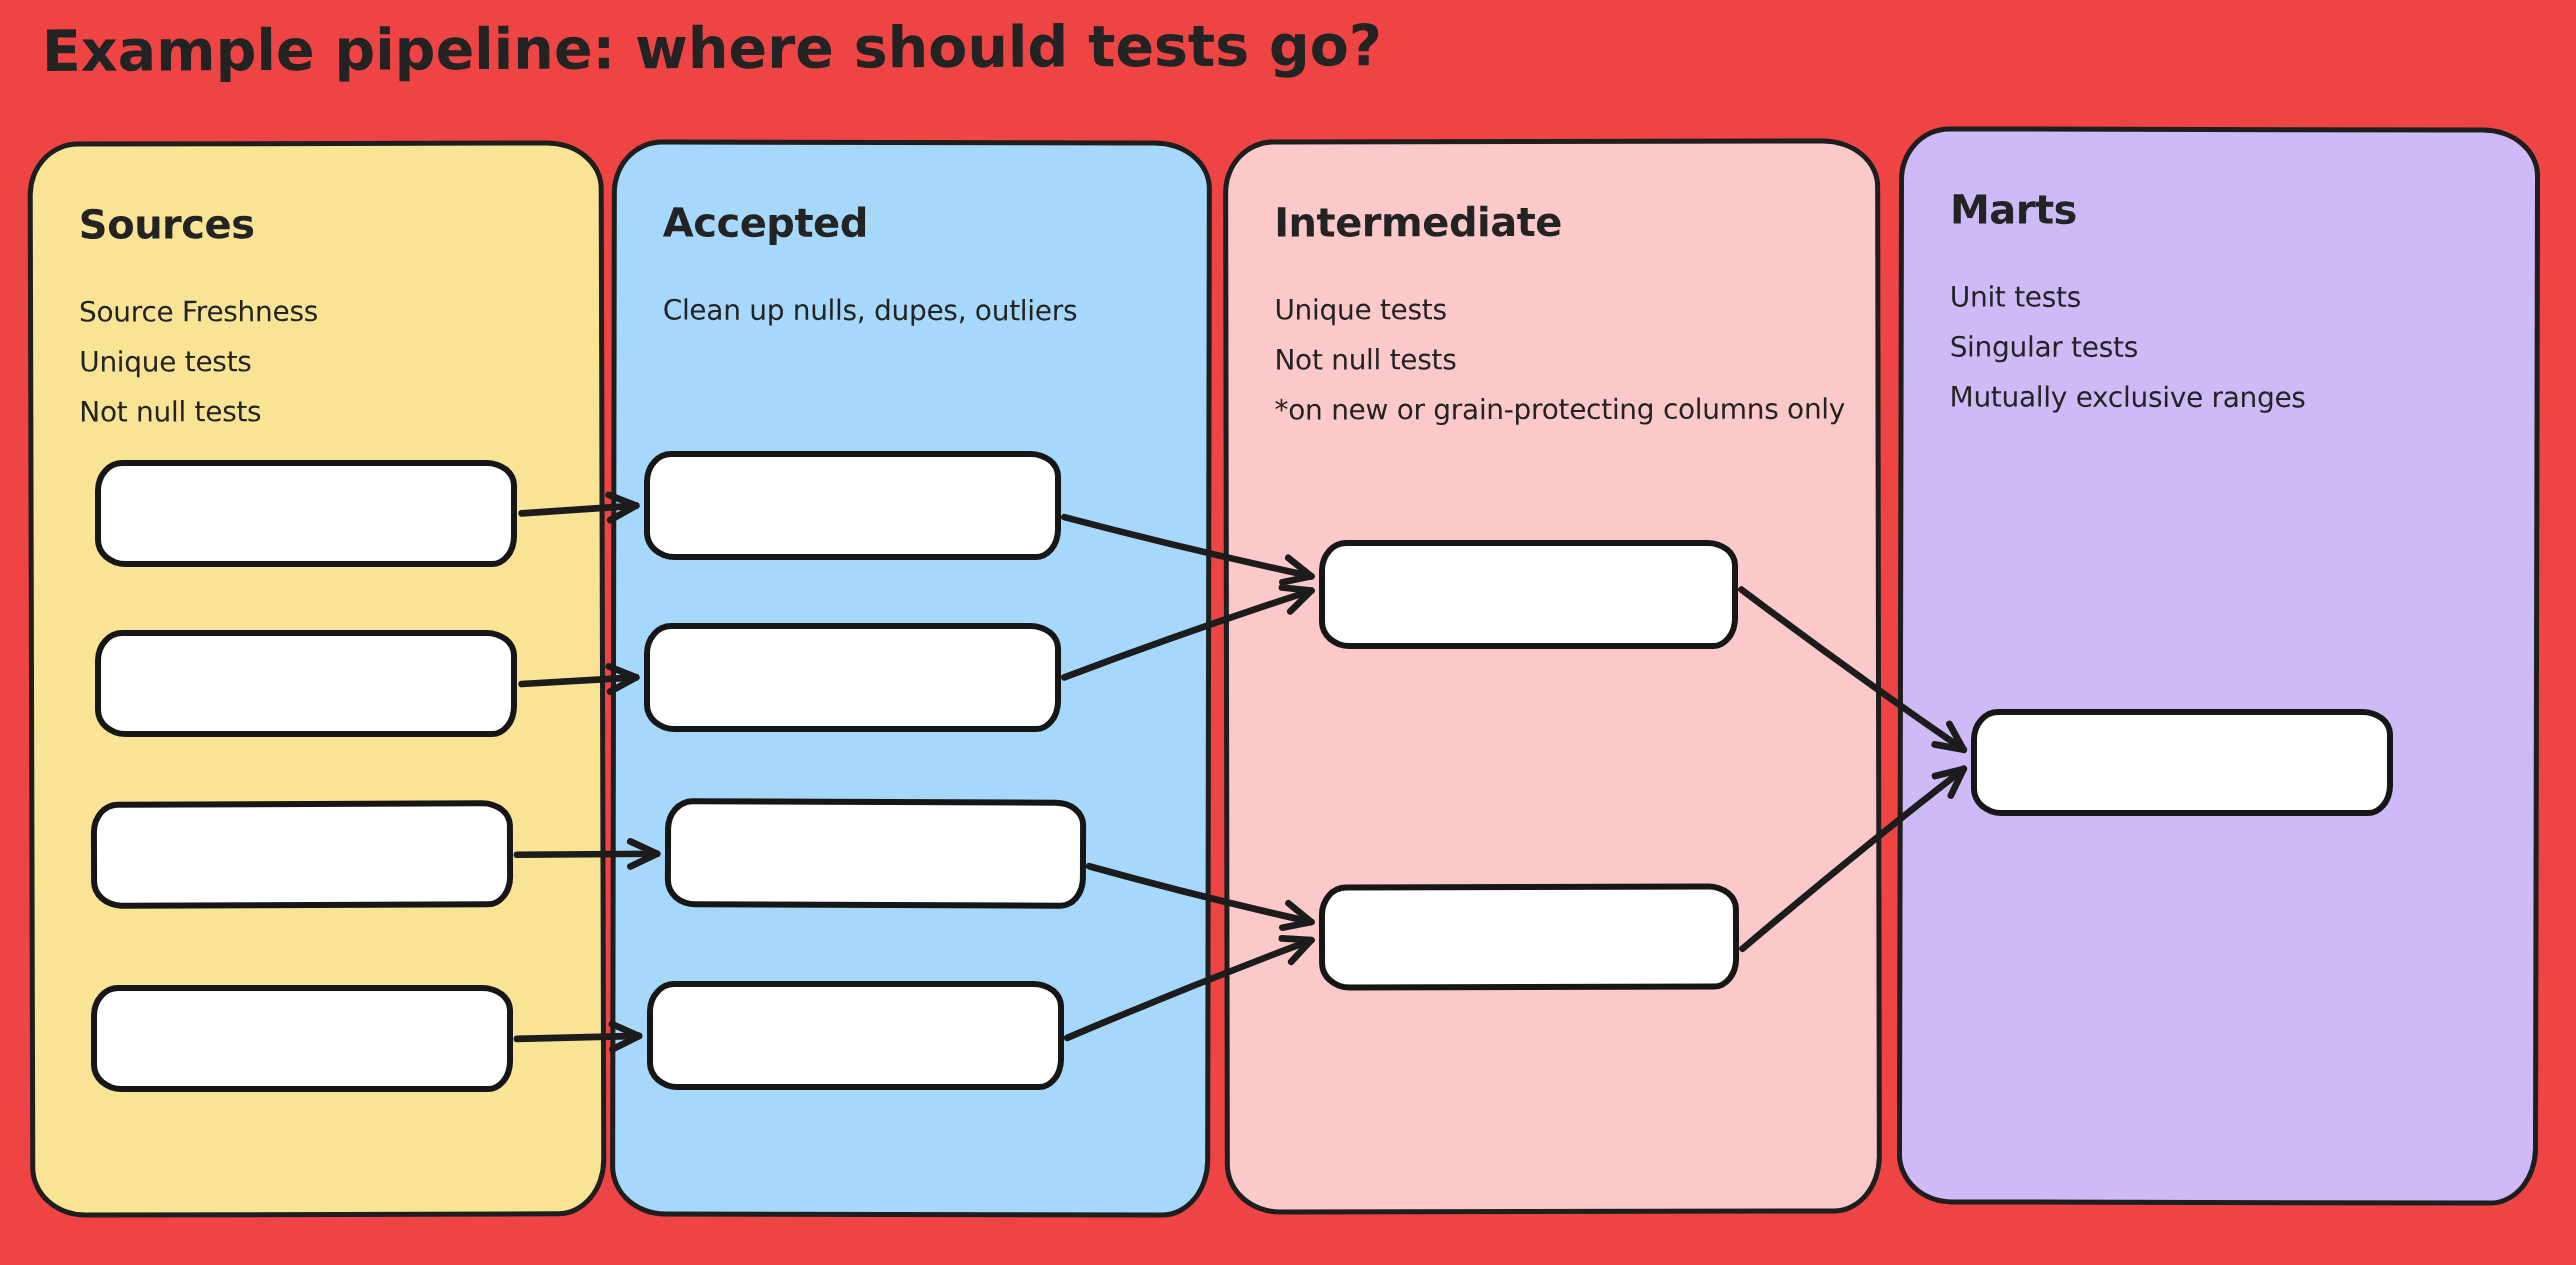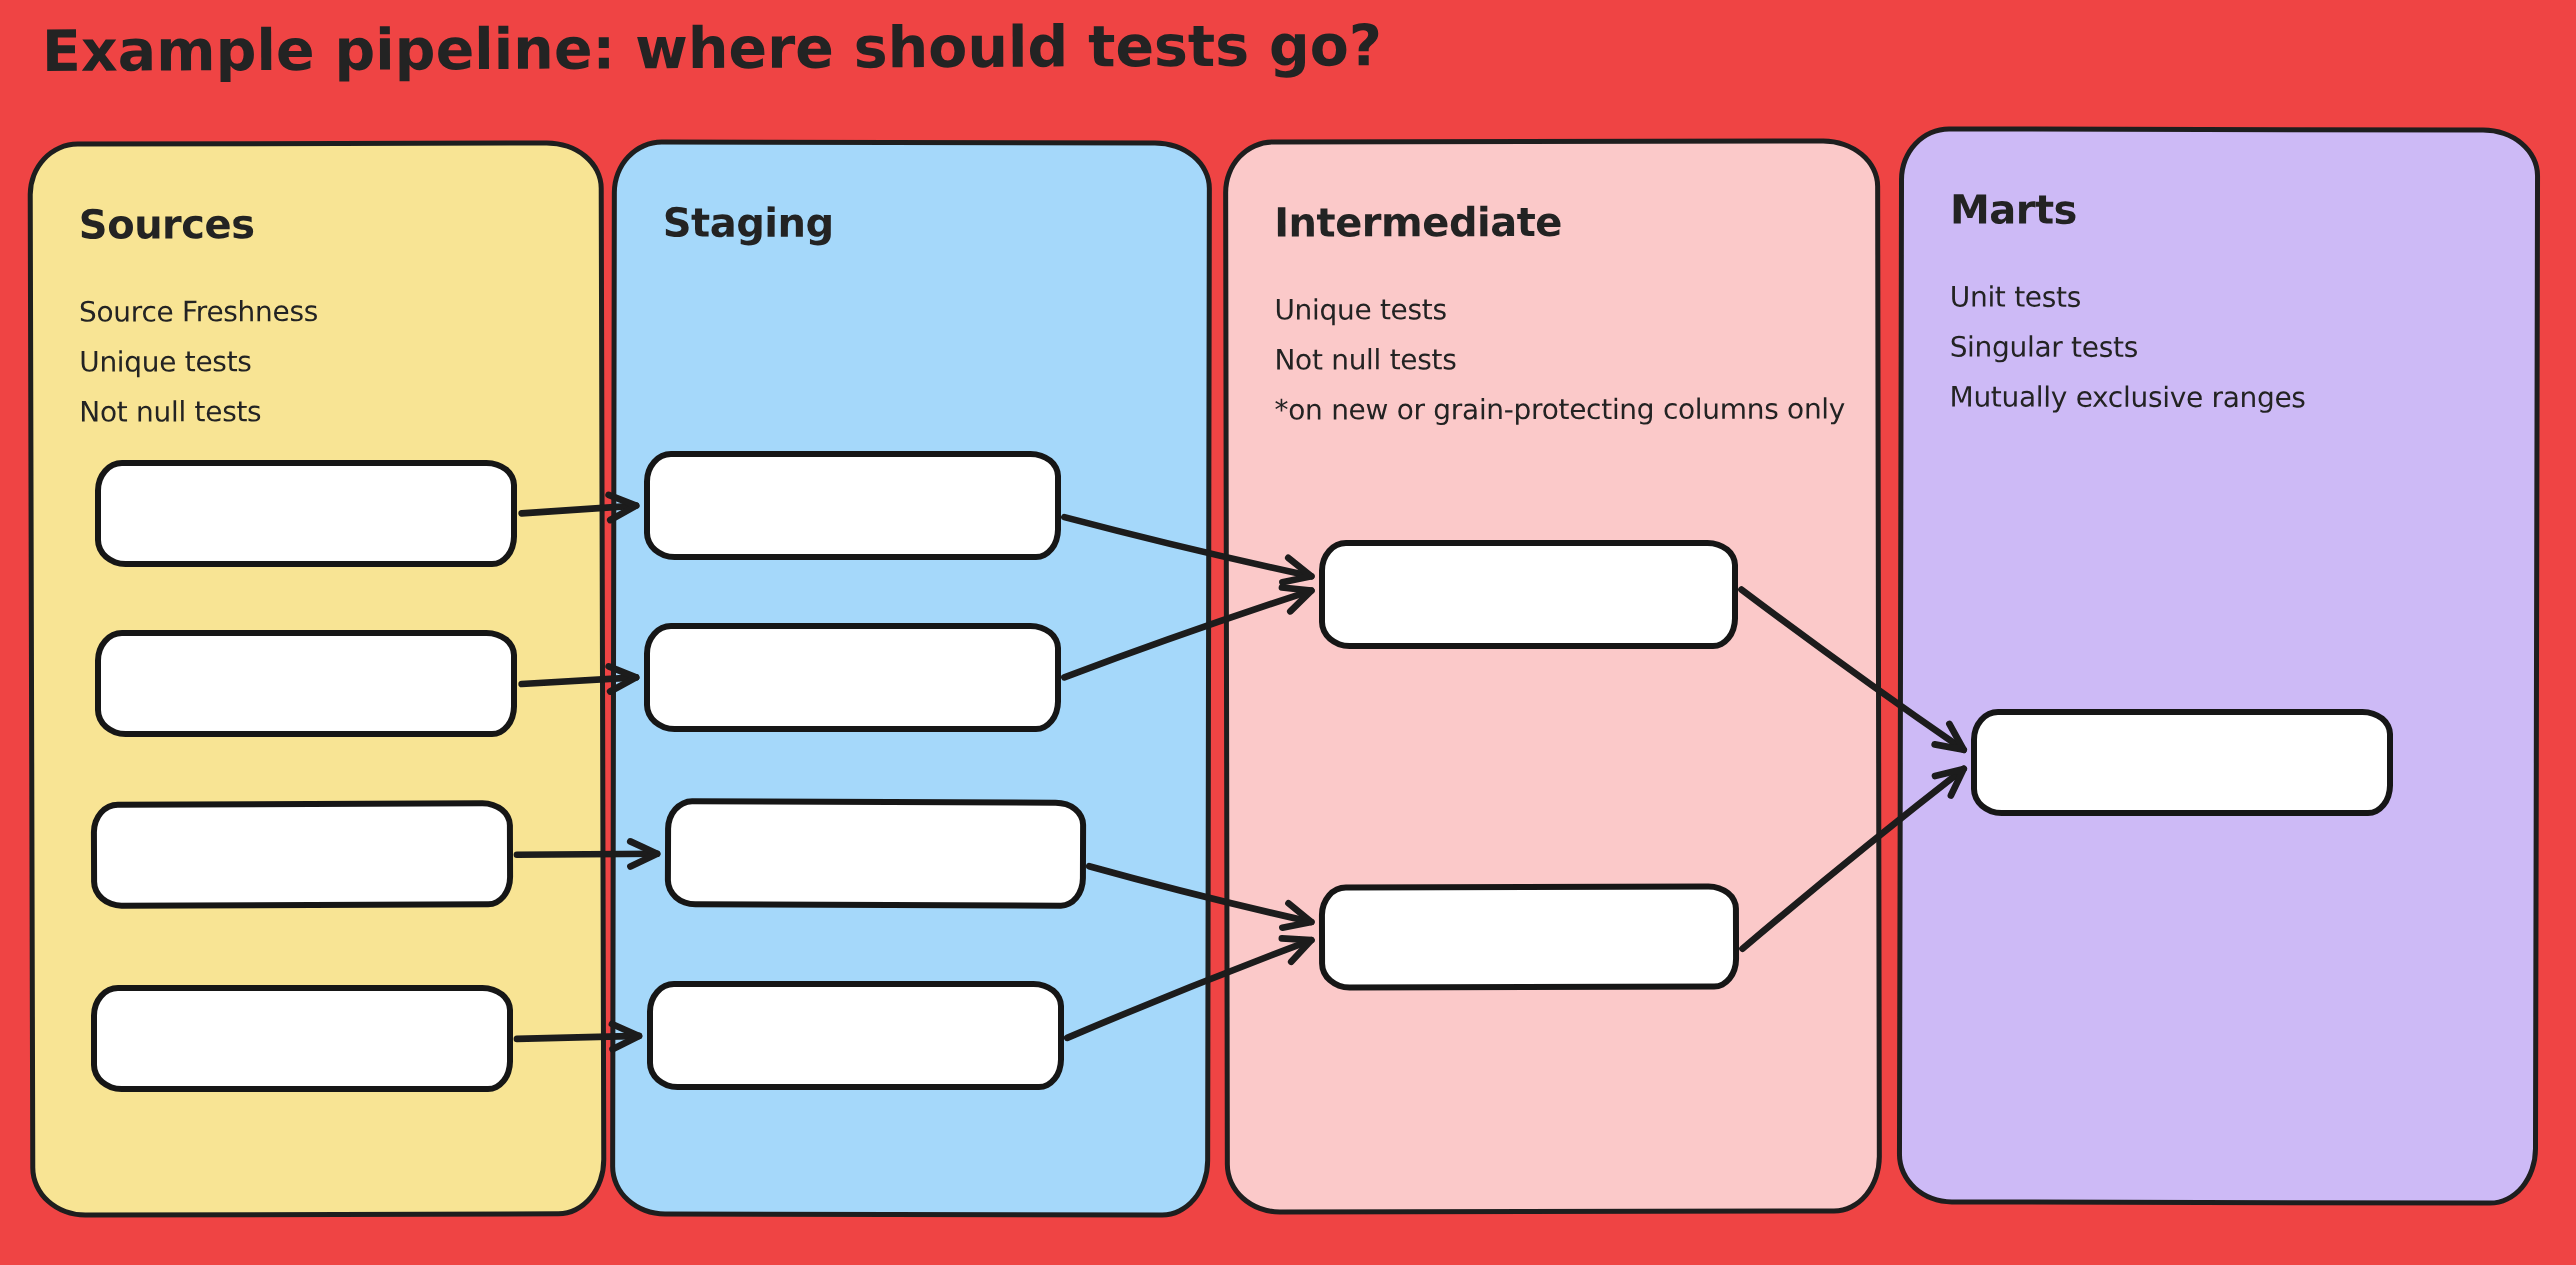--- a/index.html
+++ b/index.html
@@ -87,22 +87,23 @@
       <div class="panel-notes">
         <div class="note-line">Source Freshness</div>
         <div class="note-line">Unique tests</div>
         <div class="note-line">Not null tests</div>
       </div>
     </div>
   </div>
 
   <div class="panel panel-1" style="background: rgb(165, 216, 250);">
     <div class="panel-inner">
-      <div class="panel-title">Staging</div>
+      <div class="panel-title">Accepted</div>
       <div class="panel-notes">
+        <div class="note-line">Clean up nulls, dupes, outliers</div>
       </div>
     </div>
   </div>
 
   <div class="panel panel-2" style="background: rgb(251, 201, 201);">
     <div class="panel-inner">
       <div class="panel-title">Intermediate</div>
       <div class="panel-notes">
         <div class="note-line">Unique tests</div>
         <div class="note-line">Not null tests</div>

